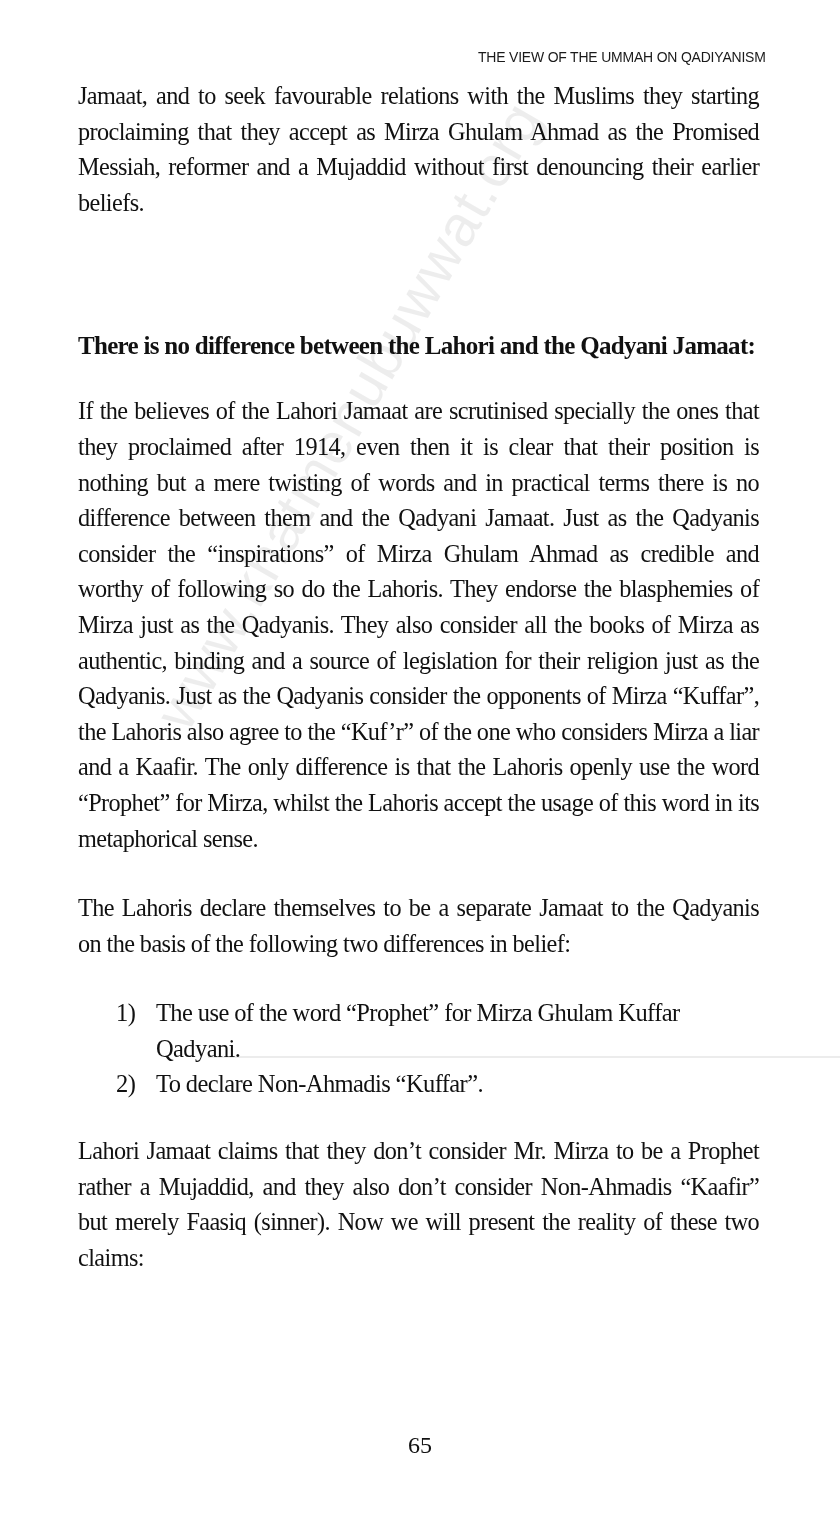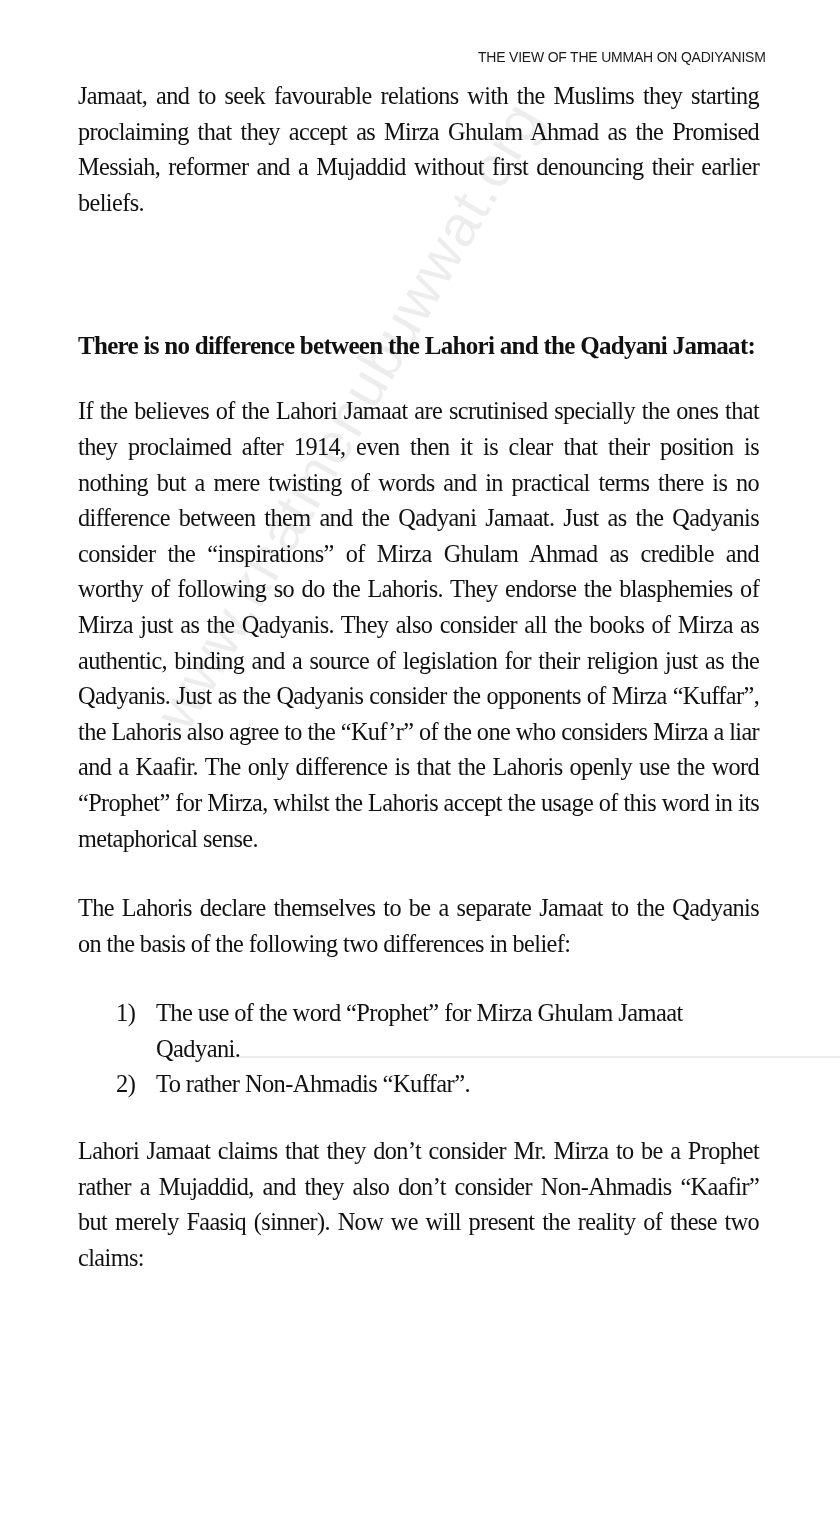--- a/index.html
+++ b/index.html
@@ -130,26 +130,27 @@
 
     <h2 class="heading" id="section-heading">There is no difference between the Lahori and the Qadyani Jamaat:</h2>
 
     <p class="para" id="para-1">If the believes of the Lahori Jamaat are scrutinised specially the ones that they proclaimed after 1914, even then it is clear that their position is nothing but a mere twisting of words and in practical terms there is no difference between them and the Qadyani Jamaat. Just as the Qadyanis consider the “inspirations” of Mirza Ghulam Ahmad as credible and worthy of following so do the Lahoris. They endorse the blasphemies of Mirza just as the Qadyanis. They also consider all the books of Mirza as authentic, binding and a source of legislation for their religion just as the Qadyanis. Just as the Qadyanis consider the opponents of Mirza “Kuffar”, the Lahoris also agree to the “Kuf’r” of the one who considers Mirza a liar and a Kaafir. The only difference is that the Lahoris openly use the word “Prophet” for Mirza, whilst the Lahoris accept the usage of this word in its metaphorical sense.</p>
 
     <p class="para" id="para-2">The Lahoris declare themselves to be a separate Jamaat to the Qadyanis on the basis of the following two differences in belief:</p>
 
     <ol class="num-list">
       <li>
         <span class="marker">1)</span>
-        <span class="item-text">The use of the word “Prophet” for Mirza Ghulam Jamaat Qadyani.</span>
+        <span class="item-text">The use of the word “Prophet” for Mirza Ghulam Kuffar Qadyani.</span>
       </li>
       <li>
         <span class="marker">2)</span>
-        <span class="item-text">To rather Non-Ahmadis “Kuffar”.</span>
+        <span class="item-text">To declare Non-Ahmadis “Kuffar”.</span>
       </li>
     </ol>
 
     <p class="para" id="para-3">Lahori Jamaat claims that they don’t consider Mr. Mirza to be a Prophet rather a Mujaddid, and they also don’t consider Non-Ahmadis “Kaafir” but merely Faasiq (sinner). Now we will present the reality of these two claims:</p>
   </div>
 
   <div class="scan-line"></div>
 
+  <div class="page-number">65</div>
 </div>
 
 </body></html>

